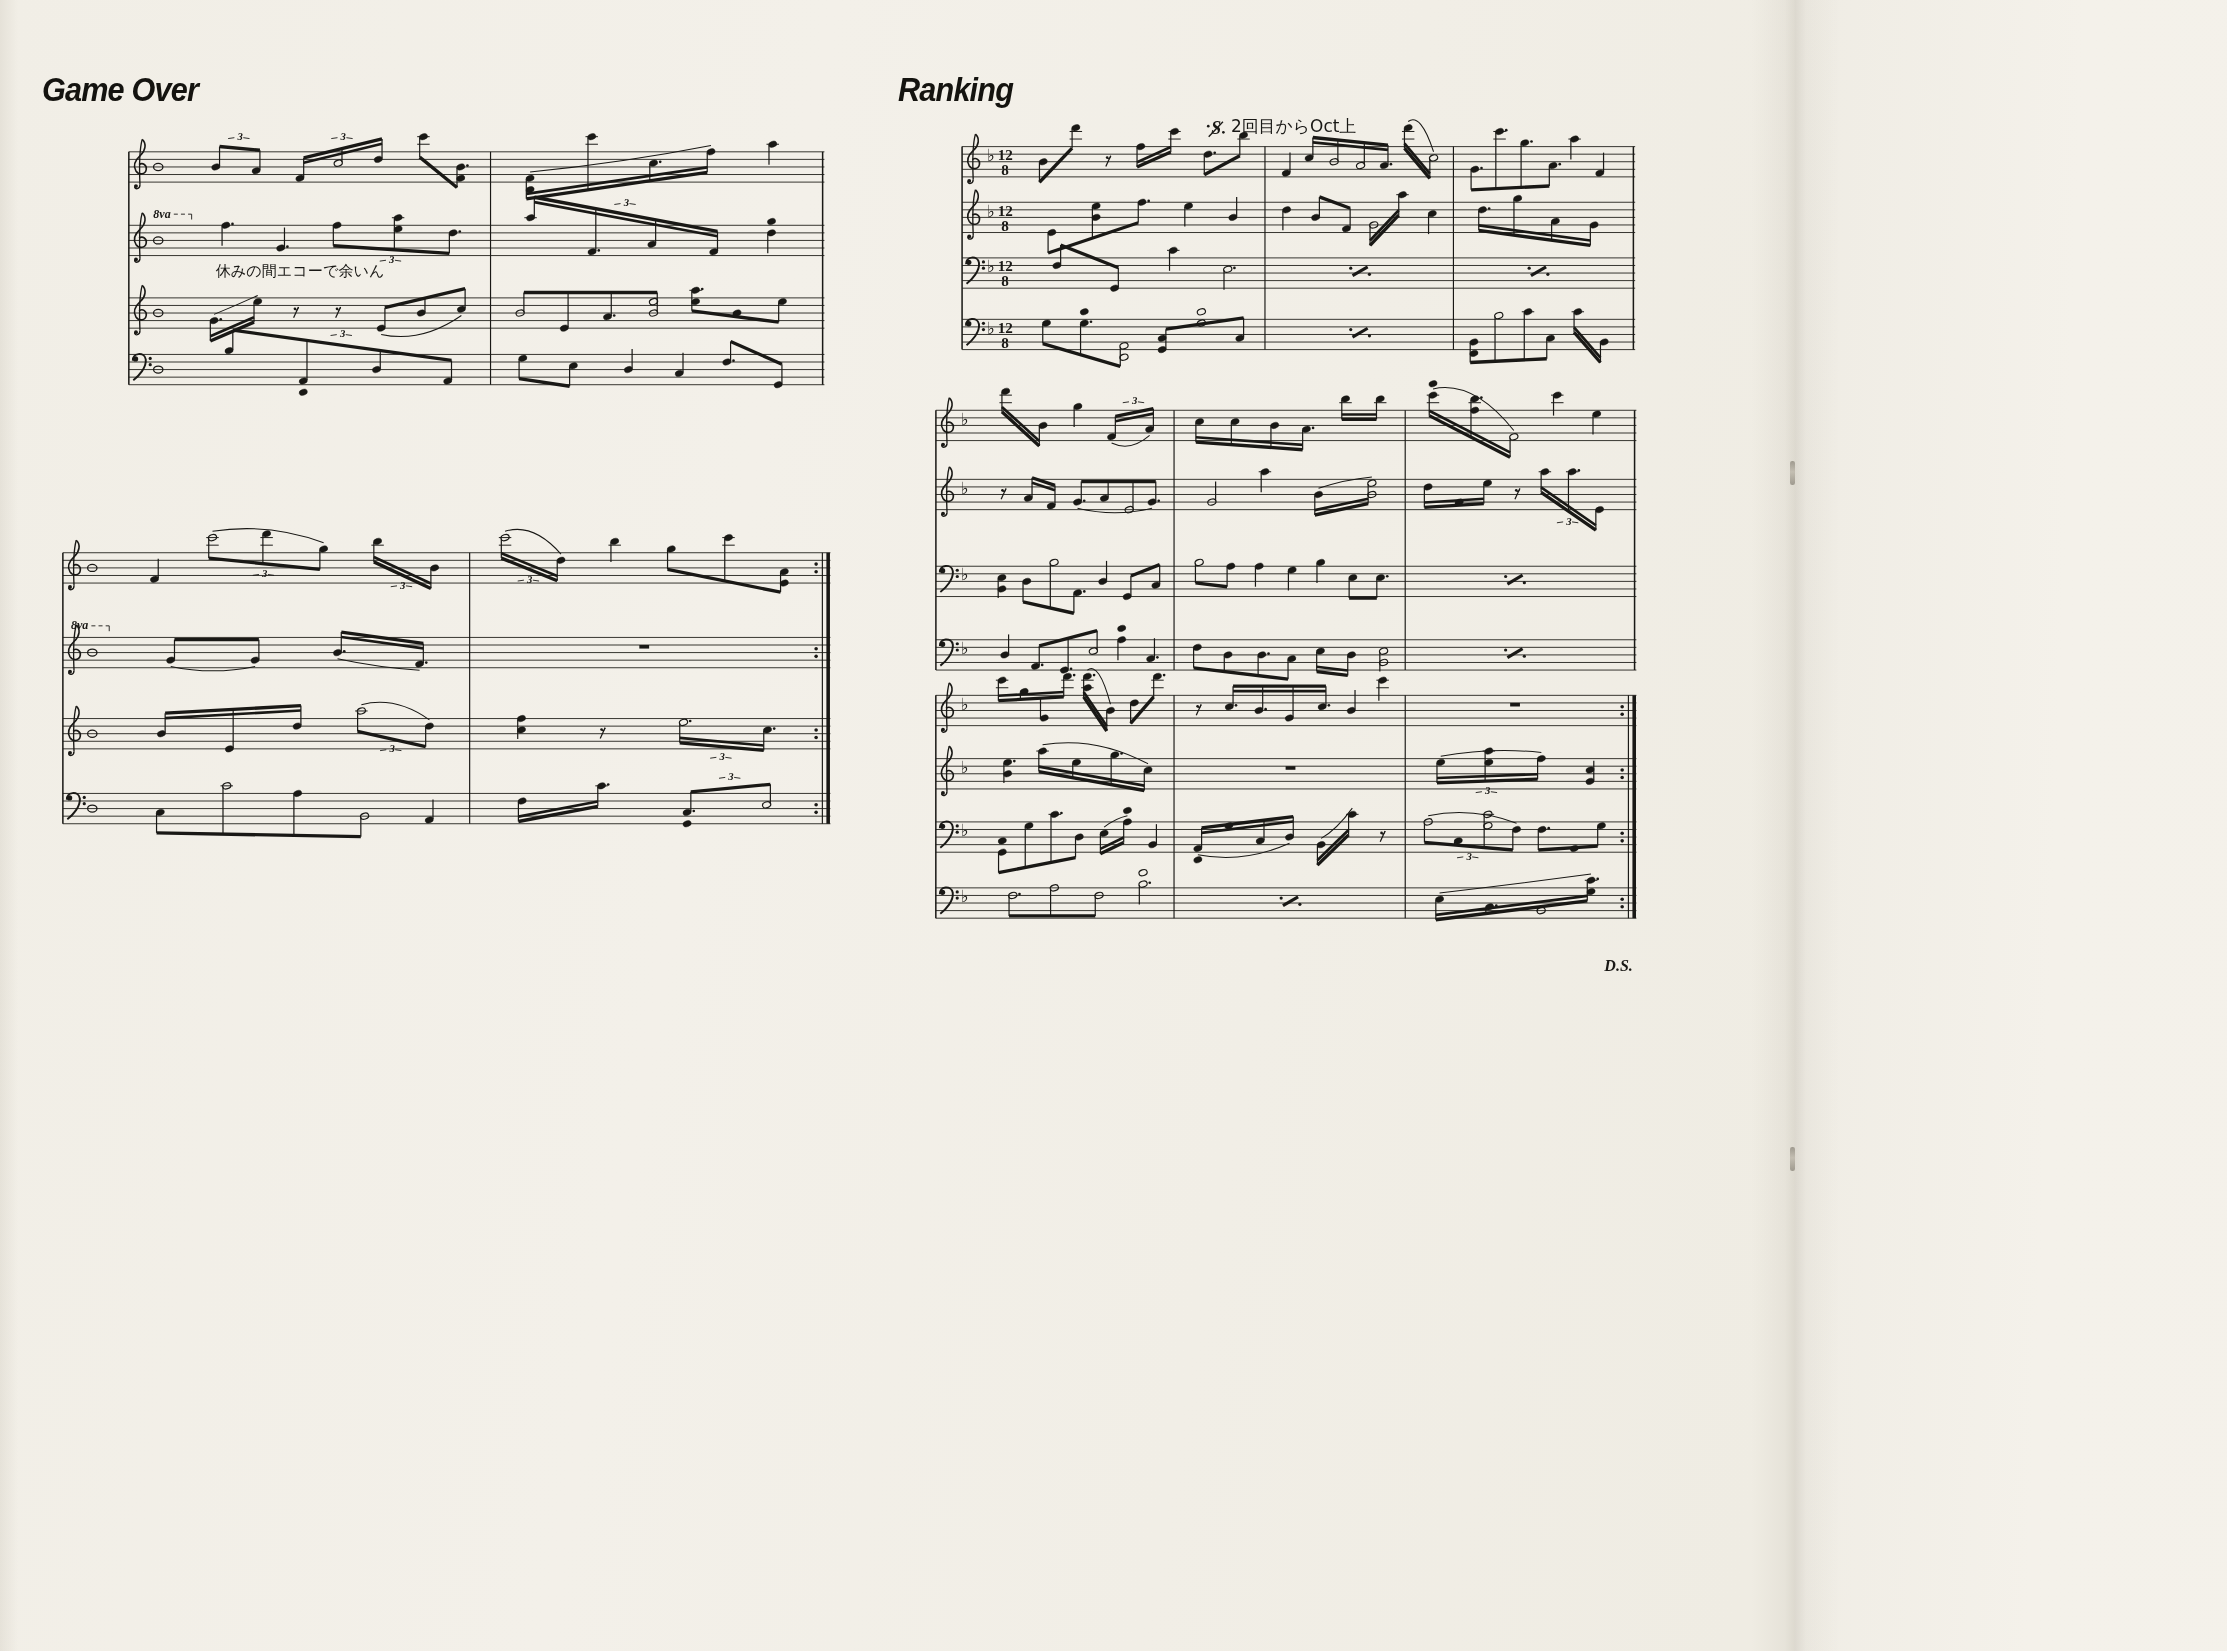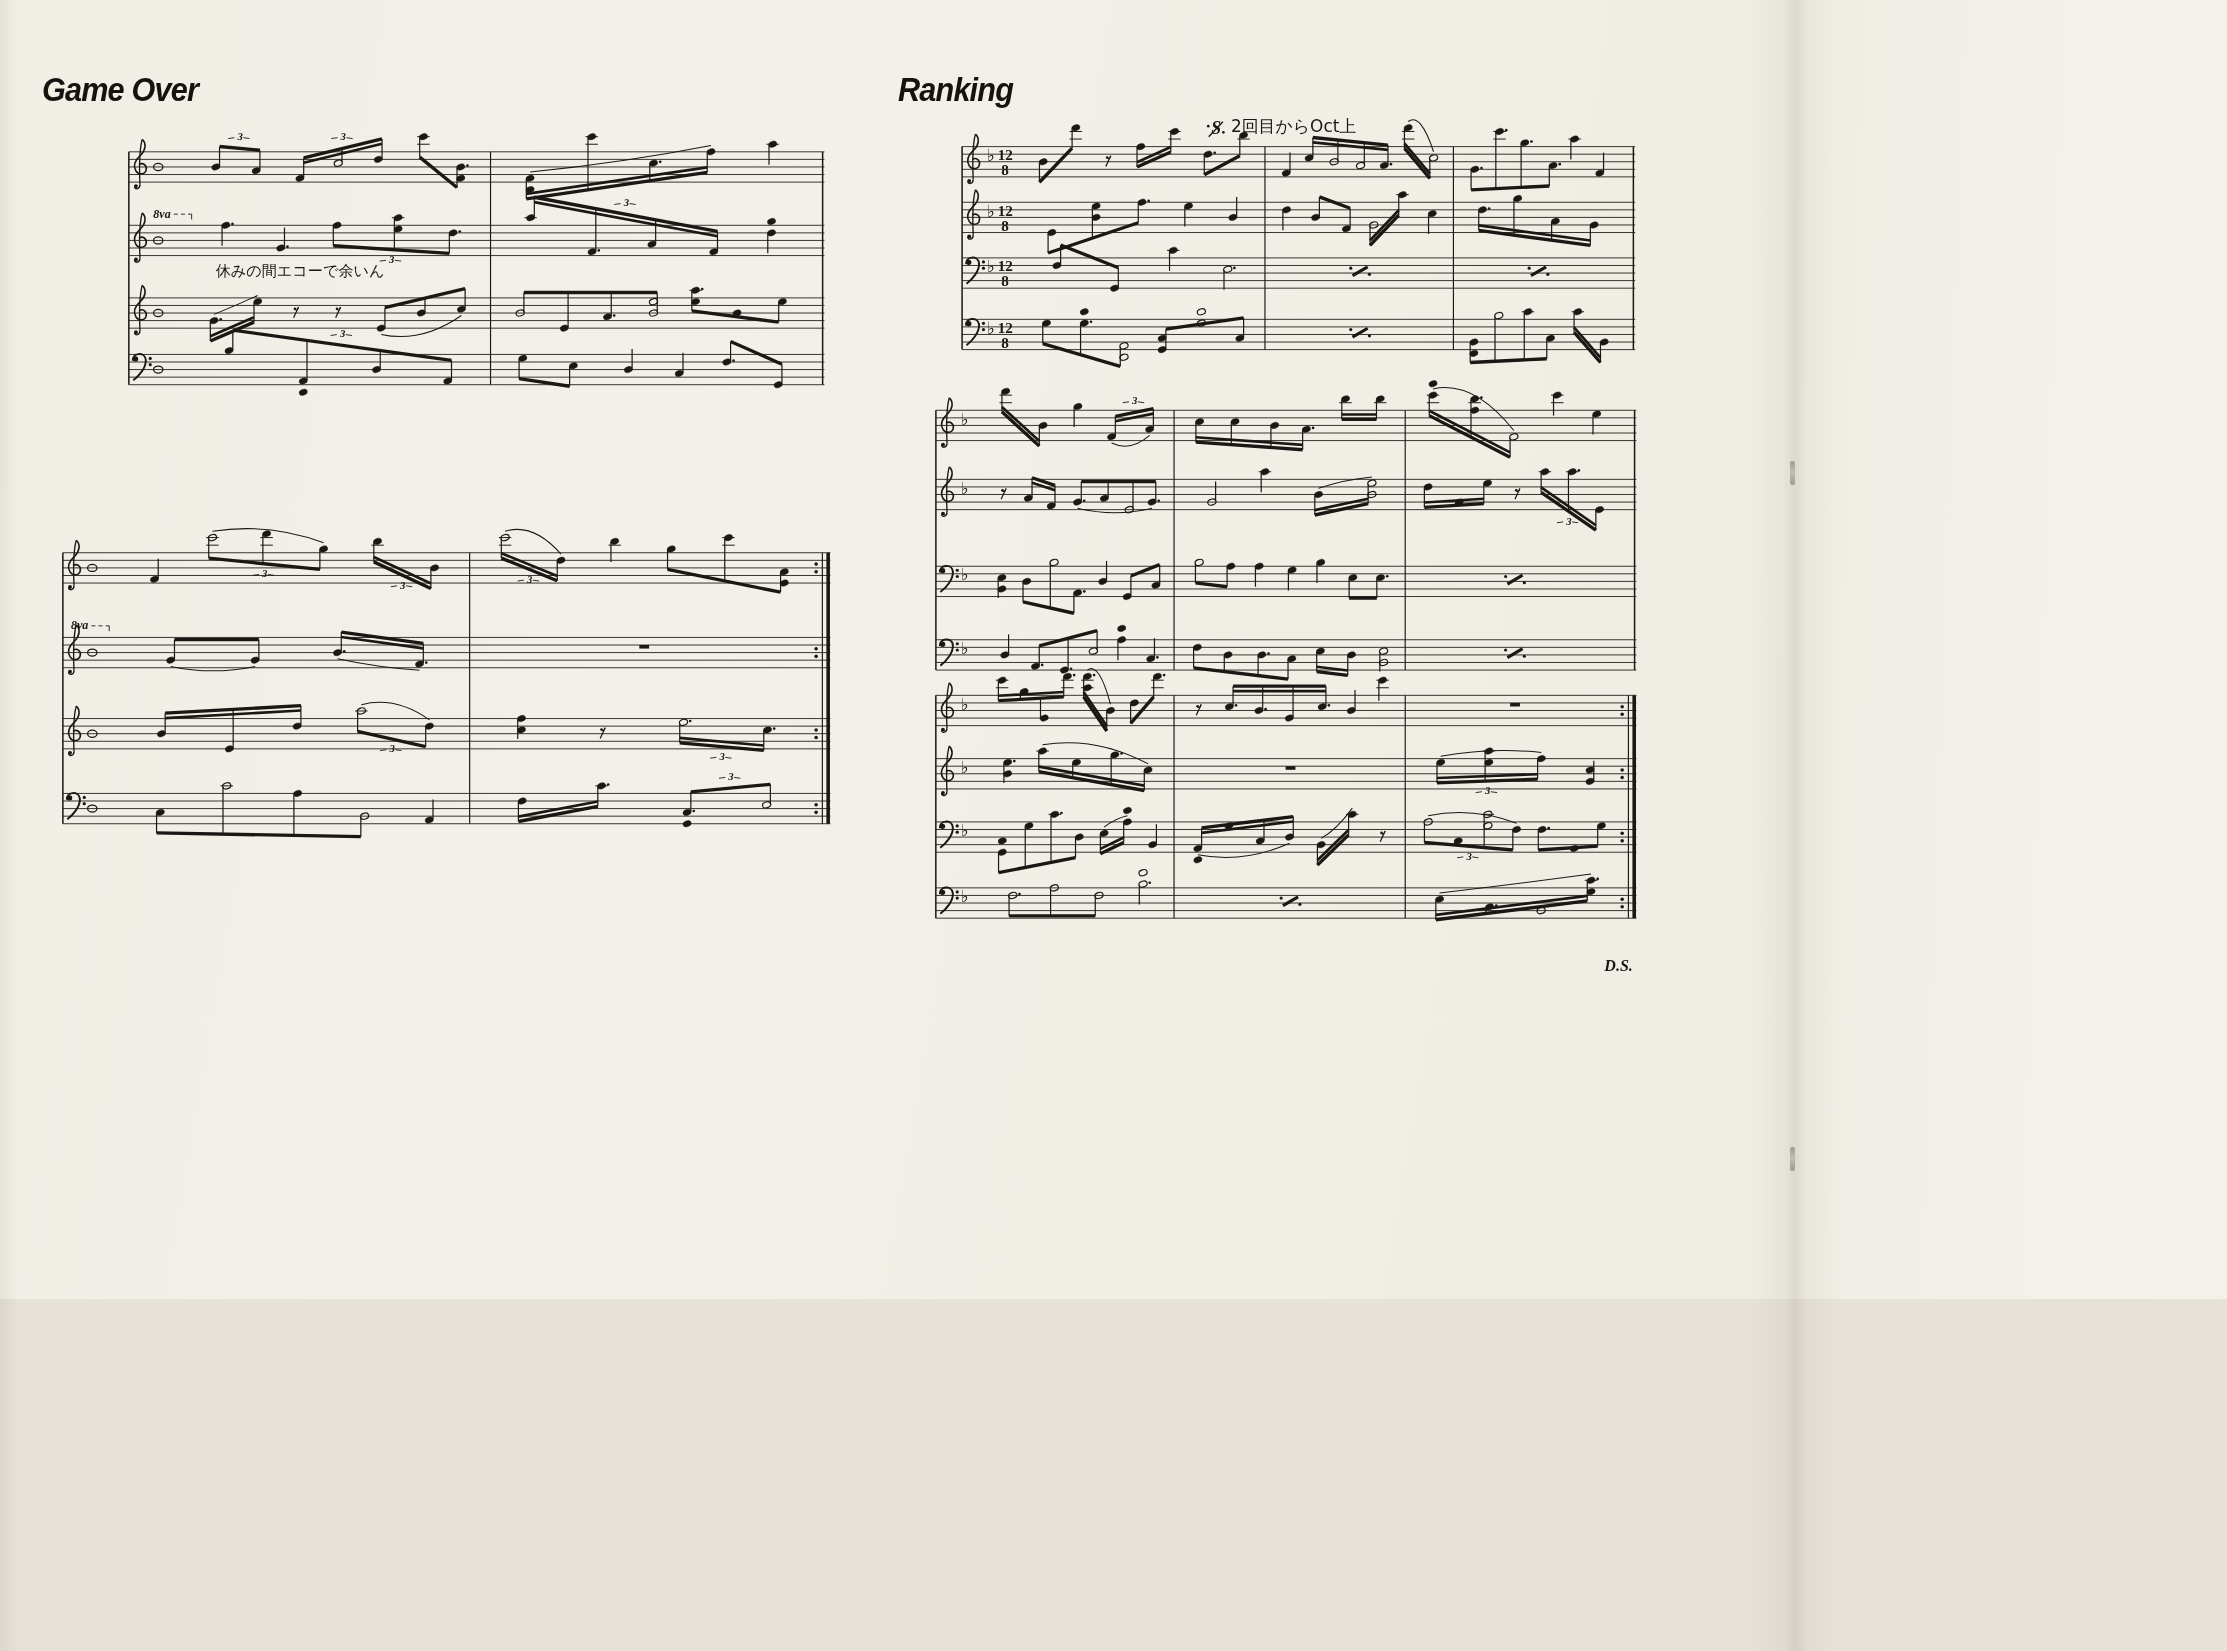--- a/index.html
+++ b/index.html
@@ -1,18 +1,18 @@
 <!DOCTYPE html>
 <html style="font-size:7.1px"><head>
 <meta charset="utf-8">
 <style>
   html,body{margin:0;padding:0;background:#e6e2d8;}
   #spread{position:relative;width:3348px;height:1651px;overflow:hidden;
     font-family:"Liberation Sans",sans-serif;color:#1d1c1a;}
-  .page{position:absolute;top:0;height:1299px;}
+  .page{position:absolute;top:0;height:1651px;}
   .page-left{left:0;width:1795px;background:linear-gradient(100deg,#f1eee6 0%,#f3f0e9 40%,#efece3 97%);}
   .page-right{left:1795px;width:1553px;background:linear-gradient(92deg,#efece4 0%,#f4f1ea 18%,#f3f0e9 80%,#eeebe2 99%);}
   .fold{position:absolute;left:1751px;top:0;width:89px;height:1651px;pointer-events:none;
     background:linear-gradient(90deg,rgba(70,60,40,0) 0%,rgba(70,60,40,.05) 38%,rgba(70,60,40,.11) 50%,rgba(70,60,40,.04) 62%,rgba(70,60,40,0) 100%);}
   .edge-left{position:absolute;left:0;top:0;width:18px;height:1651px;background:linear-gradient(90deg,rgba(90,78,52,.08),rgba(90,78,52,0));}
   .staple{position:absolute;left:1790px;width:4.9px;height:24px;border-radius:2.2px;opacity:.55;
     background:linear-gradient(#6a6458,#ada698 45%,#6a6458);}
   #staple-top{top:461px;} #staple-bottom{top:1147px;}
 
   

